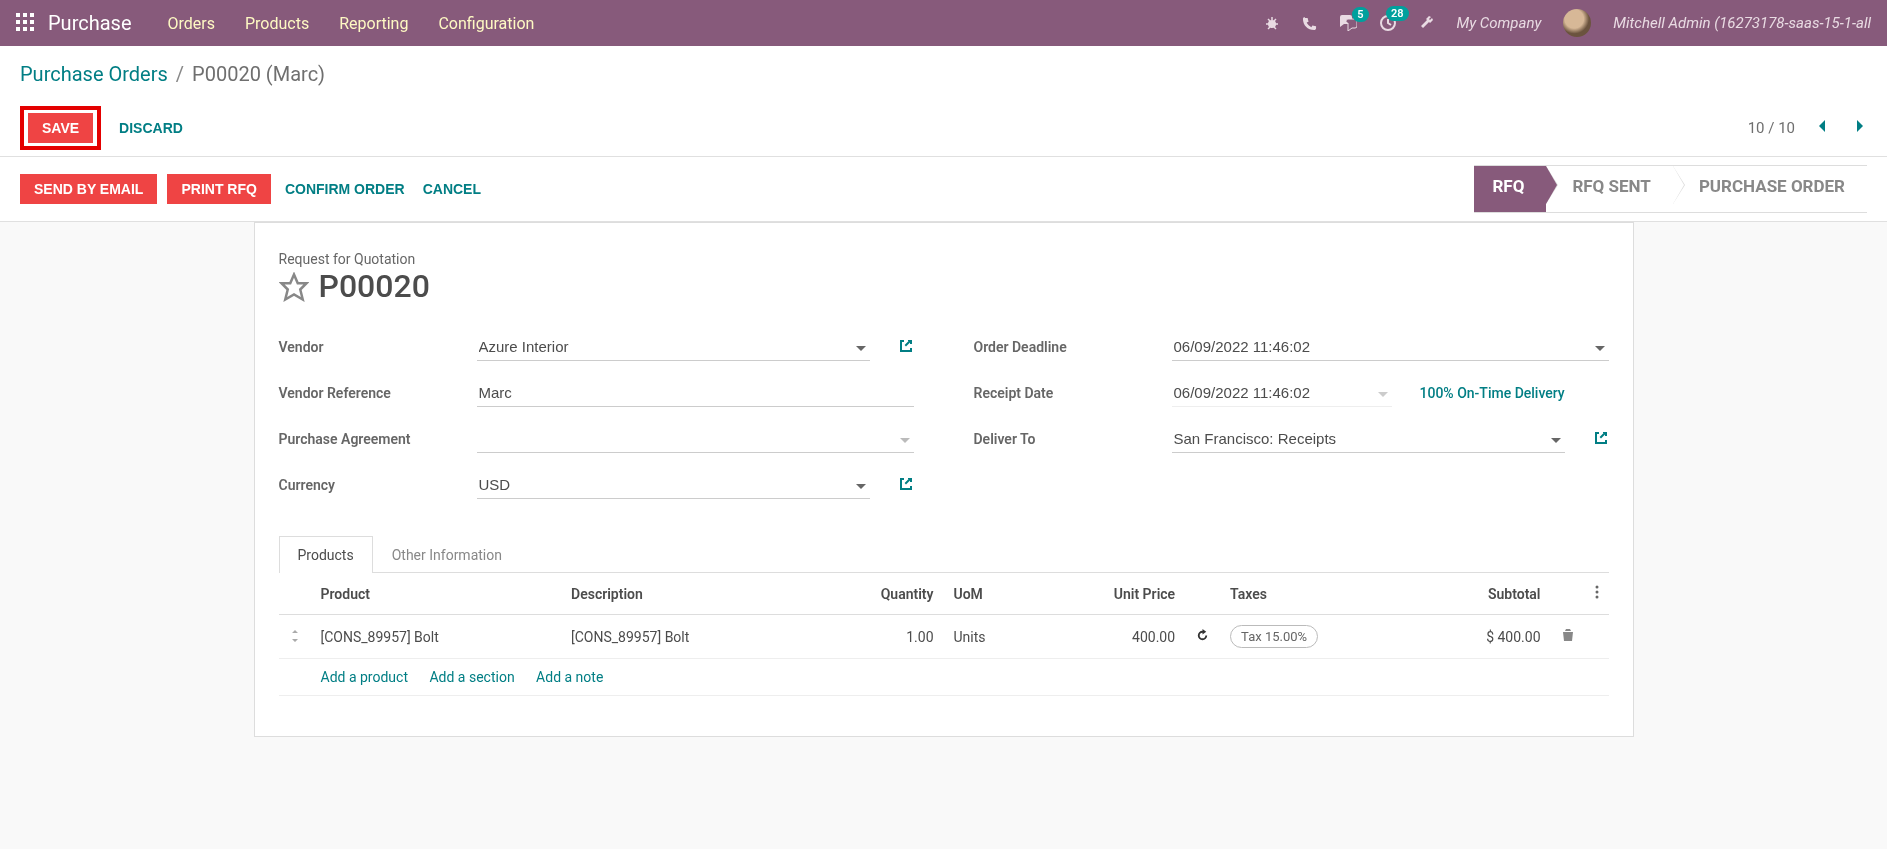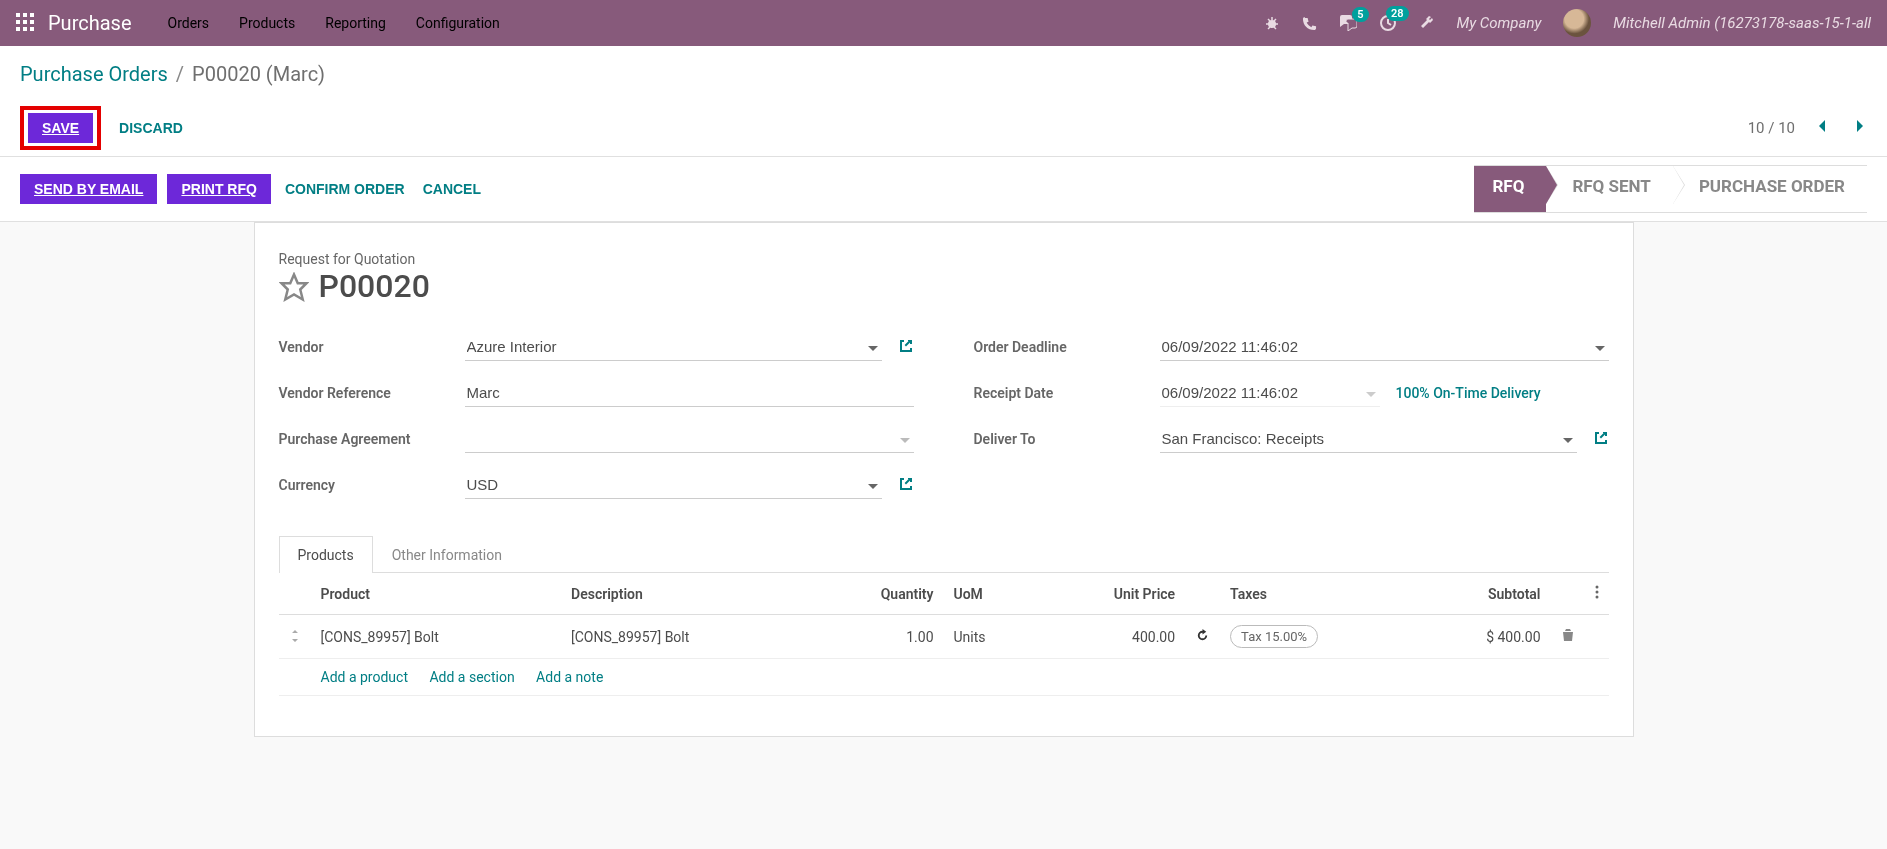--- a/index.html
+++ b/index.html
@@ -4,37 +4,37 @@
 <style>
   * { box-sizing: border-box; margin: 0; padding: 0; }
   body { font-family: -apple-system, BlinkMacSystemFont, "Segoe UI", Roboto, sans-serif; background: #f9f9f9; color: #4c4c4c; font-size: 14px; }
   
   
   .topnav { background: #875a7b; height: 46px; display: flex; align-items: center; padding: 0 16px; color: #fff; }
   .apps-icon { margin-right: 14px; cursor: pointer; }
   .apps-icon svg { fill: #fff; }
   .brand { font-size: 20px; font-weight: 400; color:#fff; margin-right: 36px; }
   .navlinks { display: flex; gap: 30px; flex: 1; }
-  .navlink { color: #000000; font-size: 14px; cursor: pointer; }
+  .navlink { color: #fef9c3; font-size: 16px; cursor: pointer; }
   .topright { display: flex; align-items: center; gap: 22px; color: #e9dbe3; }
   .topright .icon { cursor: pointer; position: relative; display:flex; align-items:center; }
   .badge { position:absolute; top:-8px; right:-12px; background:#00a09d; color:#fff; font-size:11px; font-weight:600; border-radius:10px; padding:1px 5px; }
   .avatar { width:28px; height:28px; border-radius:50%; background: radial-gradient(circle at 40% 35%, #d7b897 0 38%, #6b533e 60%); display:inline-block; }
   .company, .username { font-size:15px;font-style:italic; }
   
   
   .controls { background:#fff; padding: 16px 20px 6px; }
   .breadcrumb { font-size: 20px; color:#7a436b; display:flex; gap:8px; }
   .breadcrumb .bc-link { color:#017e84; cursor:pointer; }
   .breadcrumb .bc-sep { color:#888; }
   .breadcrumb .bc-current { color:#6f6f6f; }
   .action-row { display:flex; align-items:center; margin-top:20px; justify-content:space-between; }
   .left-actions { display:flex; align-items:center; gap:14px; }
   .btn { padding:7px 14px; font-size:14px; font-weight:600; cursor:pointer; border:none; }
-  .btn-primary { background:#6d28d9; color:#fff;text-decoration:underline; }
+  .btn-primary { background:#ef4444; color:#fff; }
   .btn-link { background:none; color:#017e84; font-weight:600; padding:7px 4px; }
   .save-highlight { border:4px solid #e40000; padding:3px 4px; display:inline-block; }
   .pager { display:flex; align-items:center; gap:20px; color:#6f6f6f; font-size:15px; }
   .pager svg { width:16px; height:16px; fill:#017e84; cursor:pointer; }
   
   
   .statusbar { background:#fff; border-top:1px solid #e0e0e0; border-bottom:1px solid #e0e0e0; padding:8px 20px; display:flex; align-items:center; justify-content:space-between; }
   .status-actions { display:flex; gap:10px; }
   .stage-wrap { display:flex; }
   .stg { padding:10px 22px 16px 26px; font-weight:700; font-size:17px; color:#888; background:#fff; border-top:1px solid #ddd; border-bottom:1px solid #ddd; position:relative; }
@@ -47,21 +47,21 @@
   
   .sheet { background:#fff; max-width:1380px; margin:0 auto; border:1px solid #ddd; padding:28px 24px 40px; margin-top:0; }
   .sheet-wrap { padding: 0 80px; }
   .form-title-label { font-size:14px; color:#666; }
   .form-title-row { display:flex; align-items:flex-end; gap:10px; margin-bottom:28px; }
   .star-icon svg { width:30px; height:30px; fill:none; stroke:#888; stroke-width:2; }
   .form-title { font-size:32px; font-weight:500; color:#4c4c4c; }
   
   .fields { display:flex; gap:60px; }
   .col { flex:1; display:flex; flex-direction:column; gap:18px; }
-  .field { display:flex; align-items:center; gap:16px; }
+  .field { display:flex; align-items:center; gap:28px; }
   .field-label { width:170px; font-weight:600; color:#666; font-size:14px; }
   .field-input { flex:1; position:relative; display:flex; align-items:center; gap:8px; }
   .input, .select { width:100%; border:none; border-bottom:1px solid #ccc; padding:5px 24px 5px 2px; font-size:15px; color:#4c4c4c; background:transparent; }
   .caret { position:absolute; right:4px; top:8px; pointer-events:none; }
   .caret svg { width:10px; height:10px; fill:#666; }
   .ext-link svg { width:16px; height:16px; fill:#017e84; cursor:pointer; }
   .checkbox-wrap { display:flex; align-items:center; gap:8px; }
   .chk { width:16px; height:16px; background:#017e84; display:inline-flex; align-items:center; justify-content:center; }
   .chk svg { width:10px; height:10px; fill:#fff; }
   .ontime { color:#017e84; font-weight:500; }

